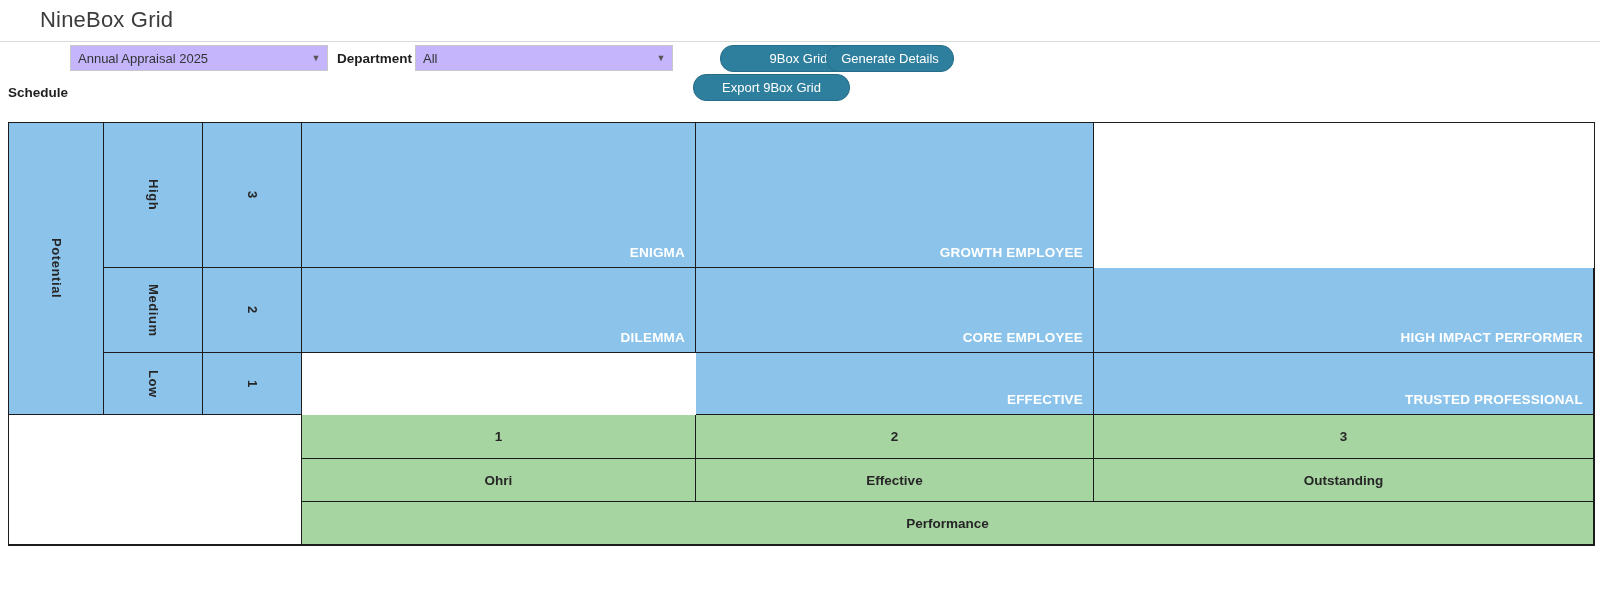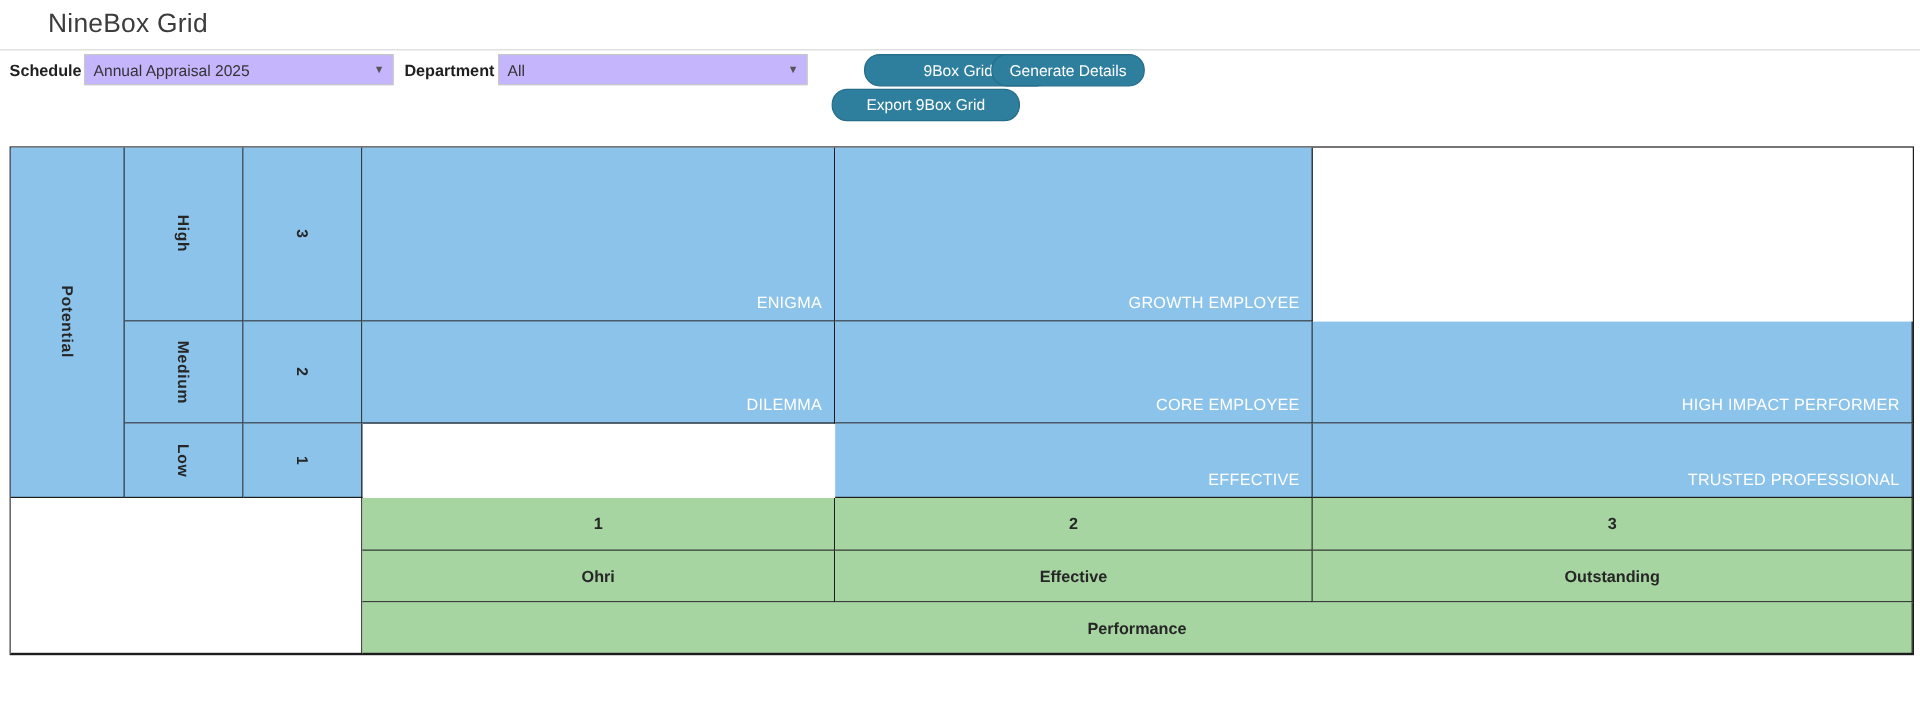--- a/index.html
+++ b/index.html
@@ -19,21 +19,21 @@
   }
   .header-divider {
     position: absolute; left: 0; top: 41px; width: 1600px; height: 1px;
     background: #d9d9d9;
   }
   
   .filter-label {
     position: absolute; top: 45px; height: 27px; line-height: 27px;
     font-size: 13.5px; font-weight: bold; color: #1f1f1f;
   }
-  .lbl-schedule { left: 8px; }
+  .lbl-schedule { left: 8px; margin-top: 34px; }
   .lbl-department { left: 337px; }
   .dropdown {
     position: absolute; top: 45px; height: 26px;
     background: #c4b5fd; border: 1px solid #c8c8c8;
     display: flex; align-items: center;
     font-size: 13px; color: #333;
     cursor: default;
   }
   .dd-schedule { left: 70px; width: 258px; }
   .dd-department { left: 415px; width: 258px; }
@@ -72,21 +72,21 @@
   .vtext {
     display: flex; align-items: center; justify-content: center;
     writing-mode: vertical-rl;
     font-size: 13px; font-weight: bold; color: #262626;
     letter-spacing: 0.6px;
   }
   .potential-cell { grid-row: 1 / 4; grid-column: 1; }
   .corner-cell { grid-row: 4 / 7; grid-column: 1 / 4; }
   .quad-label {
     position: absolute; right: 10px; bottom: 7px;
-    font-size: 13.5px; font-weight: normal; color: #ffffff;
+    font-size: 13.5px; font-weight: bold; color: #ffffff;
     letter-spacing: 0.2px; white-space: nowrap;
   }
   .employees { padding: 22px 0 0 24px; font-size: 13.5px; color: #4a4a4a; }
   .employee { margin-bottom: 19px; white-space: nowrap; }
   .employee + .employee { margin-left: 4px; }
   .axis-cell {
     display: flex; align-items: center; justify-content: center;
     font-size: 13.5px; font-weight: bold; color: #262626;
   }
   .performance-cell { grid-row: 6; grid-column: 4 / 7; }

